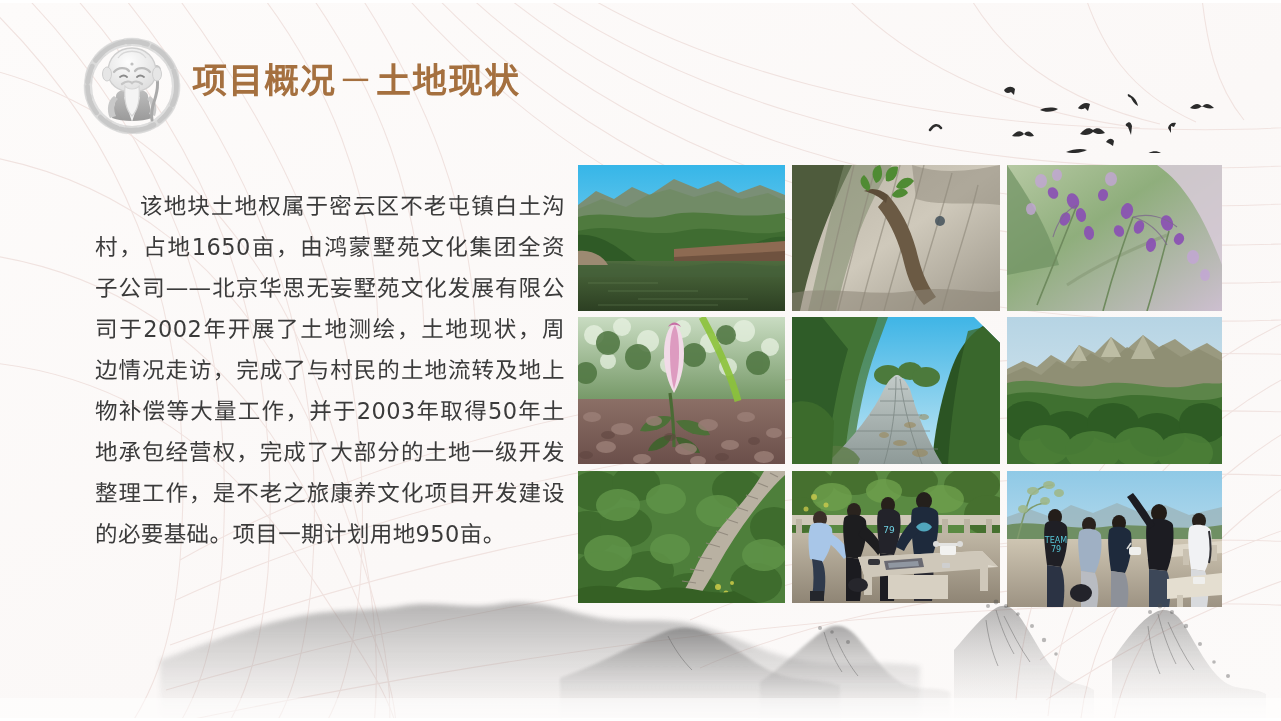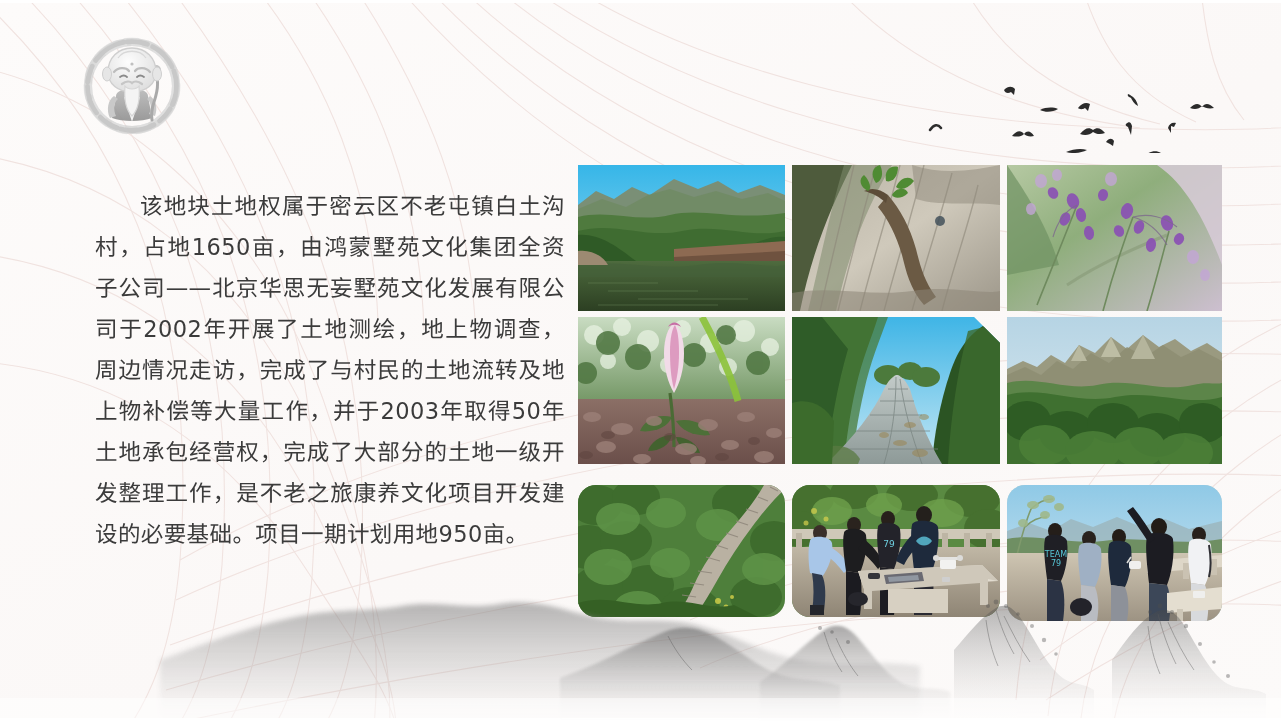--- a/index.html
+++ b/index.html
@@ -55,21 +55,21 @@
   }
   .cell{position:absolute;overflow:hidden;background:#cfd8cf;}
   .cell .ph{position:absolute;inset:0;}
   
   
   .c1{left:0;width:207px;}
   .c2{left:214px;width:208px;}
   .c3{left:429px;width:215px;}
   .r1{top:0;height:146px;}
   .r2{top:152px;height:147px;}
-  .r3{top:320px;height:132px;border-radius:18px;}
+  .r3{top:306px;height:132px;}
   .r3.c3{height:136px;text-decoration:underline;}
   .notch{clip-path:polygon(0 0, calc(100% - 26px) 0, 100% 26px, 100% 100%, 0 100%);}
 
   
   .ink{position:absolute;left:0;bottom:0;width:100%;height:135px;pointer-events:none;}
 </style>
 </head>
 <body>
 
 <div id="slide">
@@ -177,20 +177,23 @@
 
           <path d="M42,50 C46,47 50,47 52,49 C54,47 58,47 62,50" stroke="#c6c6c6" stroke-width="2.4" fill="none" stroke-linecap="round"></path>
 
           <path d="M45,52 C44,64 46,76 52,82 C58,76 60,64 59,52 C56,56 48,56 45,52 Z" fill="#f4f4f4" stroke="#d6d6d6" stroke-width="1.2"></path>
 
           <circle cx="52" cy="30" r="1.6" fill="#c0c0c0"></circle>
         </g>
       </svg>
     </div>
 
+    <div class="title">
+      <span>项目概况</span><span class="dash">－</span><span>土地现状</span>
+    </div>
   </div>
 
   <svg class="birds" viewBox="0 0 340 115" aria-hidden="true">
     <g fill="none" stroke="#2e2e2e" stroke-width="2.6" stroke-linecap="round">
       <path d="M30,92 C34,86 38,86 41,90"></path>
     </g>
     <g fill="#2b2b2b">
       <path d="M104,52 c4,-4 8,-4 11,-1 l-1,6 -3,-3 c-3,2 -6,1 -7,-2z"></path>
       <path d="M140,72 c6,-3 13,-3 18,-1 -5,3 -12,4 -18,1z"></path>
       <path d="M178,70 c4,-5 8,-6 12,-4 l-2,7 -3,-3 c-3,2 -6,1 -7,0z"></path>
@@ -199,21 +202,21 @@
       <path d="M228,56 c5,2 9,6 10,12 -4,-2 -6,-6 -7,-8 -2,-1 -4,-2 -3,-4z"></path>
       <path d="M268,90 c1,-4 4,-6 8,-5 l-2,4 -3,-1 0,7 -3,-5z"></path>
       <path d="M166,114 c7,-3 15,-4 21,-2 -6,3 -14,4 -21,2z"></path>
       <path d="M244,118 c6,-5 12,-6 17,-3 -5,3 -11,4 -17,3z"></path>
       <path d="M290,70 c5,-5 9,-5 12,-1 3,-4 7,-4 12,1 -5,1 -9,0 -12,-2 -3,3 -7,4 -12,2z"></path>
       <path d="M112,98 c5,-6 9,-6 12,-2 3,-4 7,-3 10,2 -4,1 -8,0 -10,-2 -3,3 -7,3 -12,2z"></path>
       <path d="M206,104 c3,-4 6,-4 8,-1 l-1,5 -3,-2 -4,-2z"></path>
     </g>
   </svg>
 
-  <div class="body-text">该地块土地权属于密云区不老屯镇白土沟村，占地1650亩，由鸿蒙墅苑文化集团全资子公司——北京华思无妄墅苑文化发展有限公司于2002年开展了土地测绘，地上物调查，周边情况走访，完成了与村民的土地流转及地上物补偿等大量工作，并于2003年取得50年土地承包经营权，完成了大部分的土地一级开发整理工作，是不老之旅康养文化项目开发建设的必要基础。项目一期计划用地950亩。</div>
+  <div class="body-text">该地块土地权属于密云区不老屯镇白土沟村，占地1650亩，由鸿蒙墅苑文化集团全资子公司——北京华思无妄墅苑文化发展有限公司于2002年开展了土地测绘，土地现状，周边情况走访，完成了与村民的土地流转及地上物补偿等大量工作，并于2003年取得50年土地承包经营权，完成了大部分的土地一级开发整理工作，是不老之旅康养文化项目开发建设的必要基础。项目一期计划用地950亩。</div>
 
   <div class="grid">
 
     <div class="cell c1 r1">
       <svg class="ph" viewBox="0 0 207 146" preserveAspectRatio="none" aria-hidden="true">
         <defs>
           <linearGradient id="p1sky" x1="0" y1="0" x2="0" y2="1">
             <stop offset="0%" stop-color="#36b6e8"></stop>
               <stop offset="100%" stop-color="#a9ddf2"></stop>
           </linearGradient>

